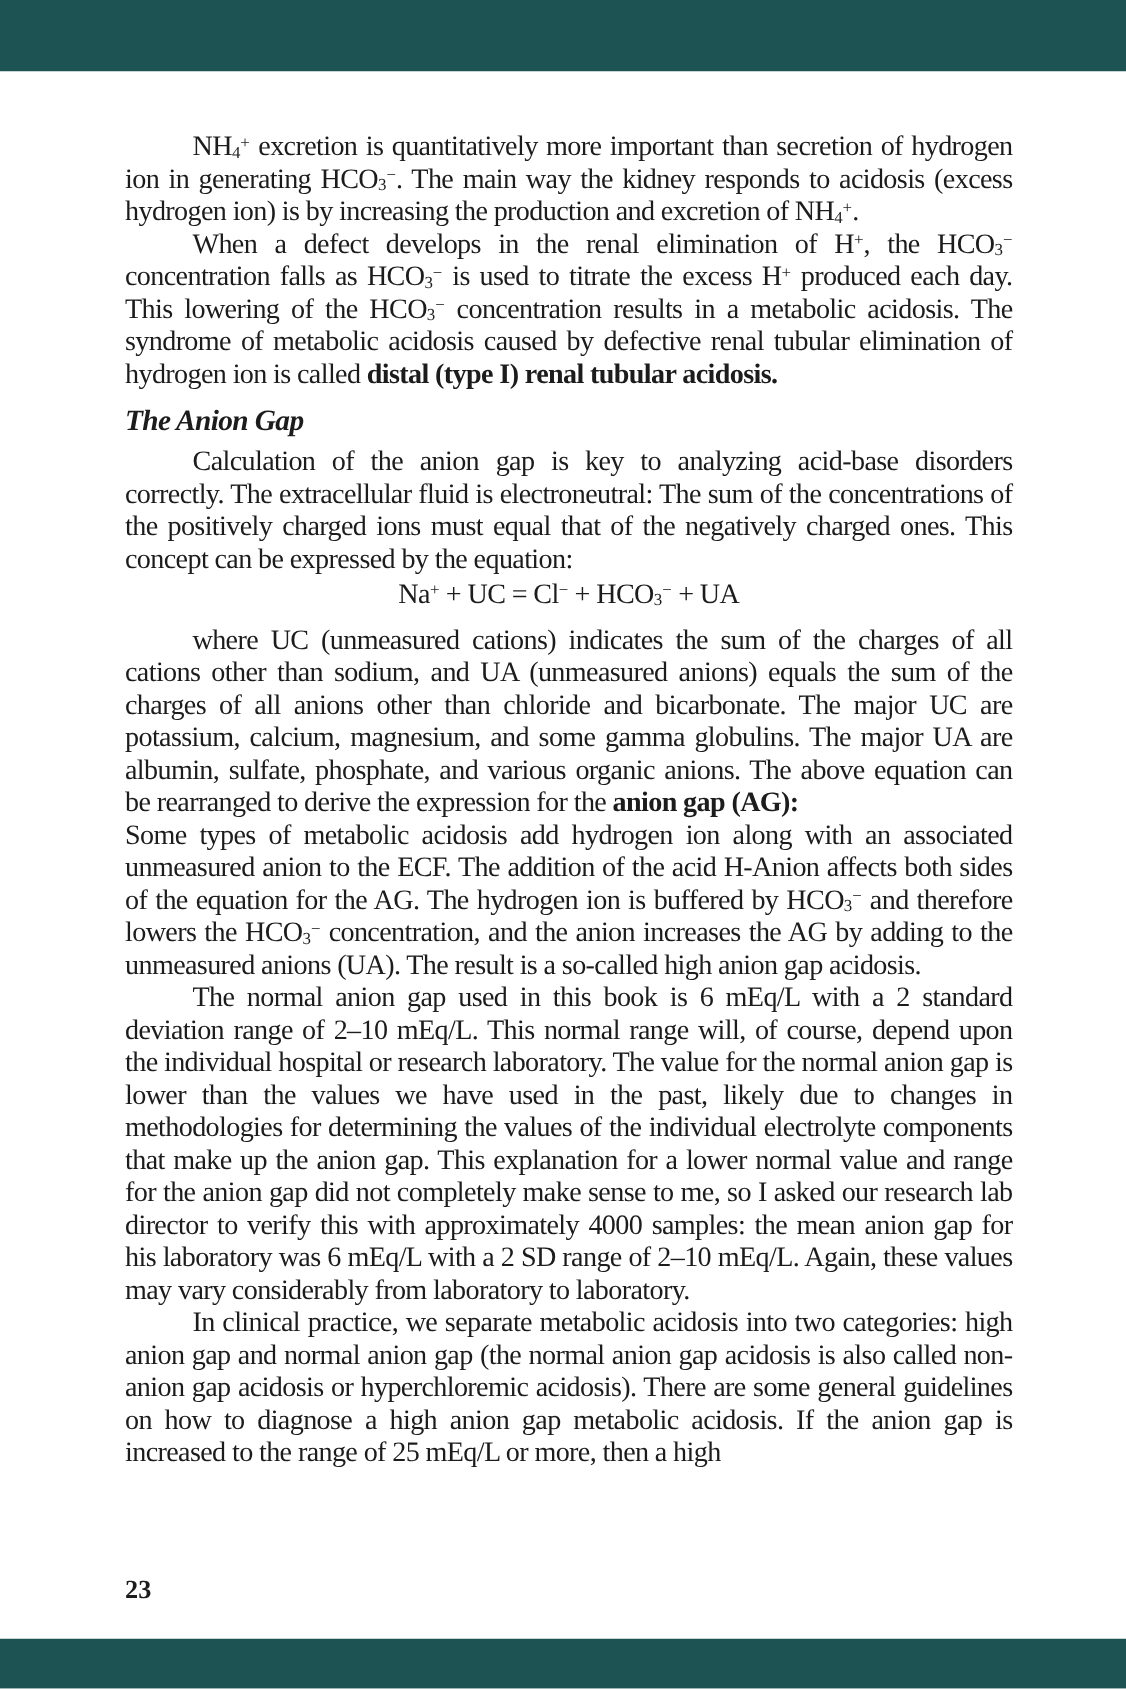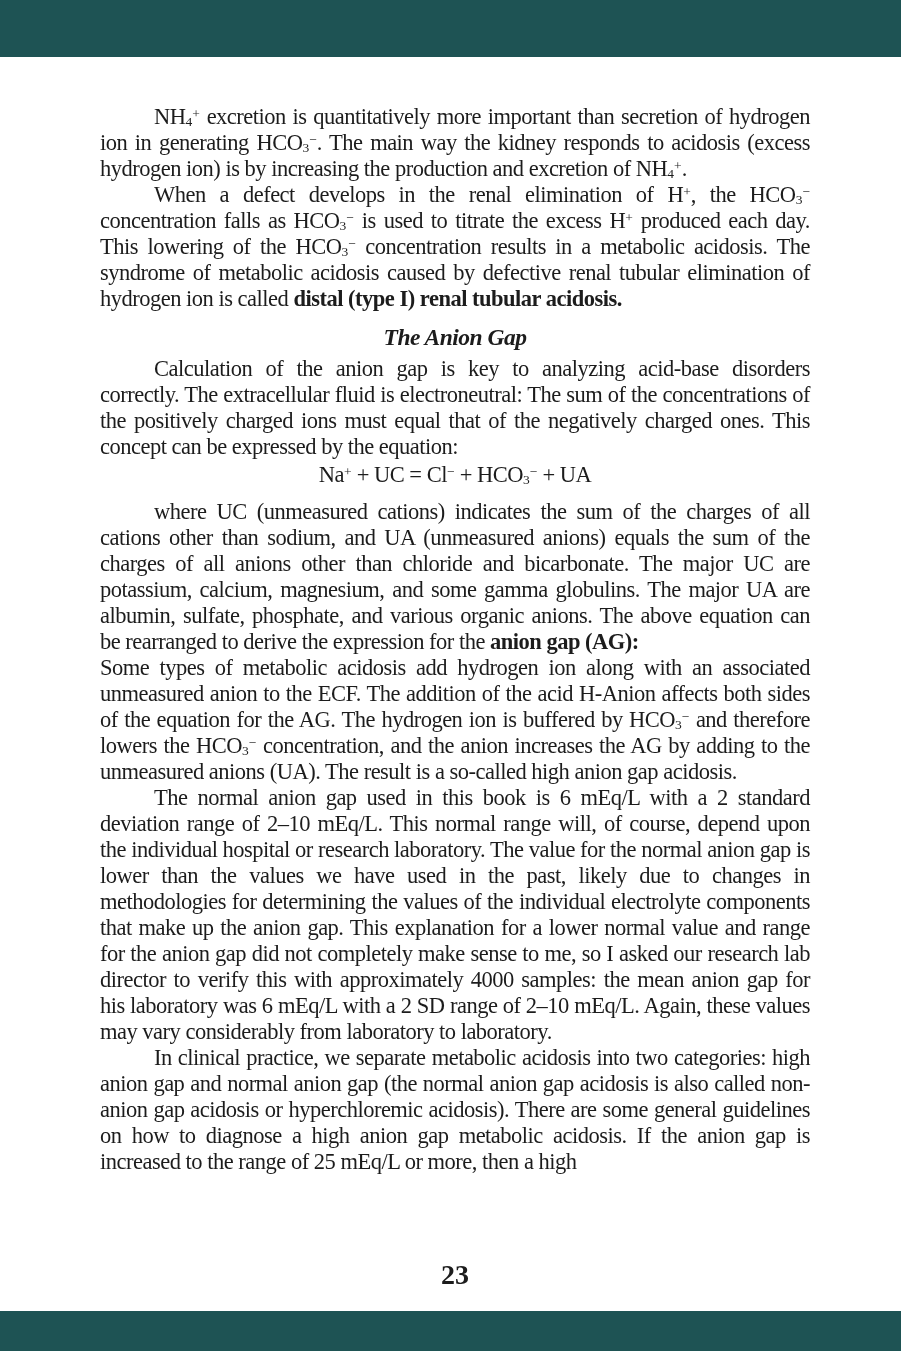--- a/index.html
+++ b/index.html
@@ -41,21 +41,21 @@
   }
   .page-body p.no-indent {
     text-indent: 0;
   }
   .page-body h2 {
     font-size: 23.5px;
     line-height: 28px;
     font-weight: bold;
     font-style: italic;
     margin: 11px 0 5px 0;
-    text-align: center;
+    text-align: left;
     text-indent: 0;
   }
   .page-body p.equation {
     text-align: center;
     text-indent: 0;
     margin: 2px 0 11px 0;
   }
   .page-body sub, .page-body sup {
     font-size: 0.6em;
     letter-spacing: 0;
@@ -63,22 +63,22 @@
     position: relative;
     vertical-align: baseline;
   }
   .page-body sup { top: -0.45em; }
   .page-body sub { top: 0.14em; }
   .page-number {
     position: absolute;
     left: 100px;
     top: 1259px;
     width: 710px;
-    text-align: center;
-    font-size: 28px;
+    text-align: left;
+    font-size: 21px;
     font-weight: bold;
     color: var(--ink-color, #1c1c1c);
   }
 </style>
 </head>
 <body>
 
 <div class="page">
   <div class="bar top"></div>
 

